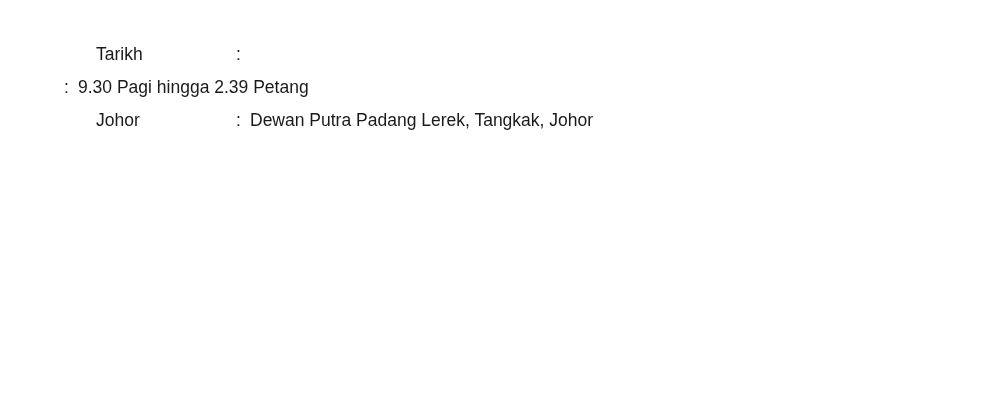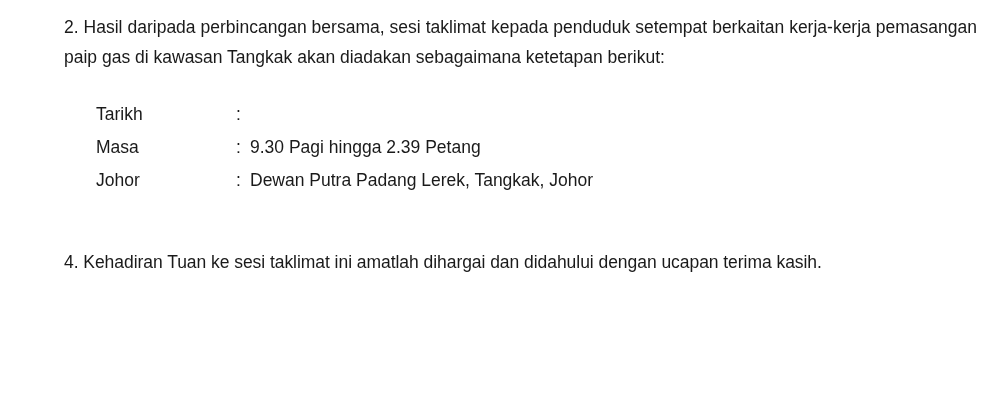--- a/index.html
+++ b/index.html
@@ -60,45 +60,42 @@
   .para-4 {
     text-align: left;
     letter-spacing: -0.05px;
   }
 </style>
 </head>
 <body>
 
 <div class="page">
 
-  <p class="para para-2">2. Hasil daripada perbincangan bersama, sesi taklimat kepada penduduk setempat berkaitan kerja-kerja pemasangan paip gas di kawasan Tangkak akan diadakan sebagaimana ketetapan berikut:</p>
 
   <div class="spacer-md"></div>
 
   <div class="details">
 
     <div class="detail-row">
       <span class="detail-label">Tarikh</span>
       <span class="detail-sep">:</span>
     </div>
 
     <div class="detail-row">
-      <span class="detail-label">Masa</span>
       <span class="detail-sep">:</span>
       <span class="detail-value">9.30 Pagi hingga 2.39 Petang</span>
     </div>
 
     <div class="detail-row">
       <span class="detail-label">Johor</span>
       <span class="detail-sep">:</span>
       <span class="detail-value">Dewan Putra Padang Lerek, Tangkak, Johor</span>
     </div>
 
   </div>
 
   <div class="spacer-lg"></div>
 
 
   <div class="spacer-sm"></div>
 
-  <p class="para para-4">4. Kehadiran Tuan ke sesi taklimat ini amatlah dihargai dan didahului dengan ucapan terima kasih.</p>
 
 </div>
 
 </body></html>

